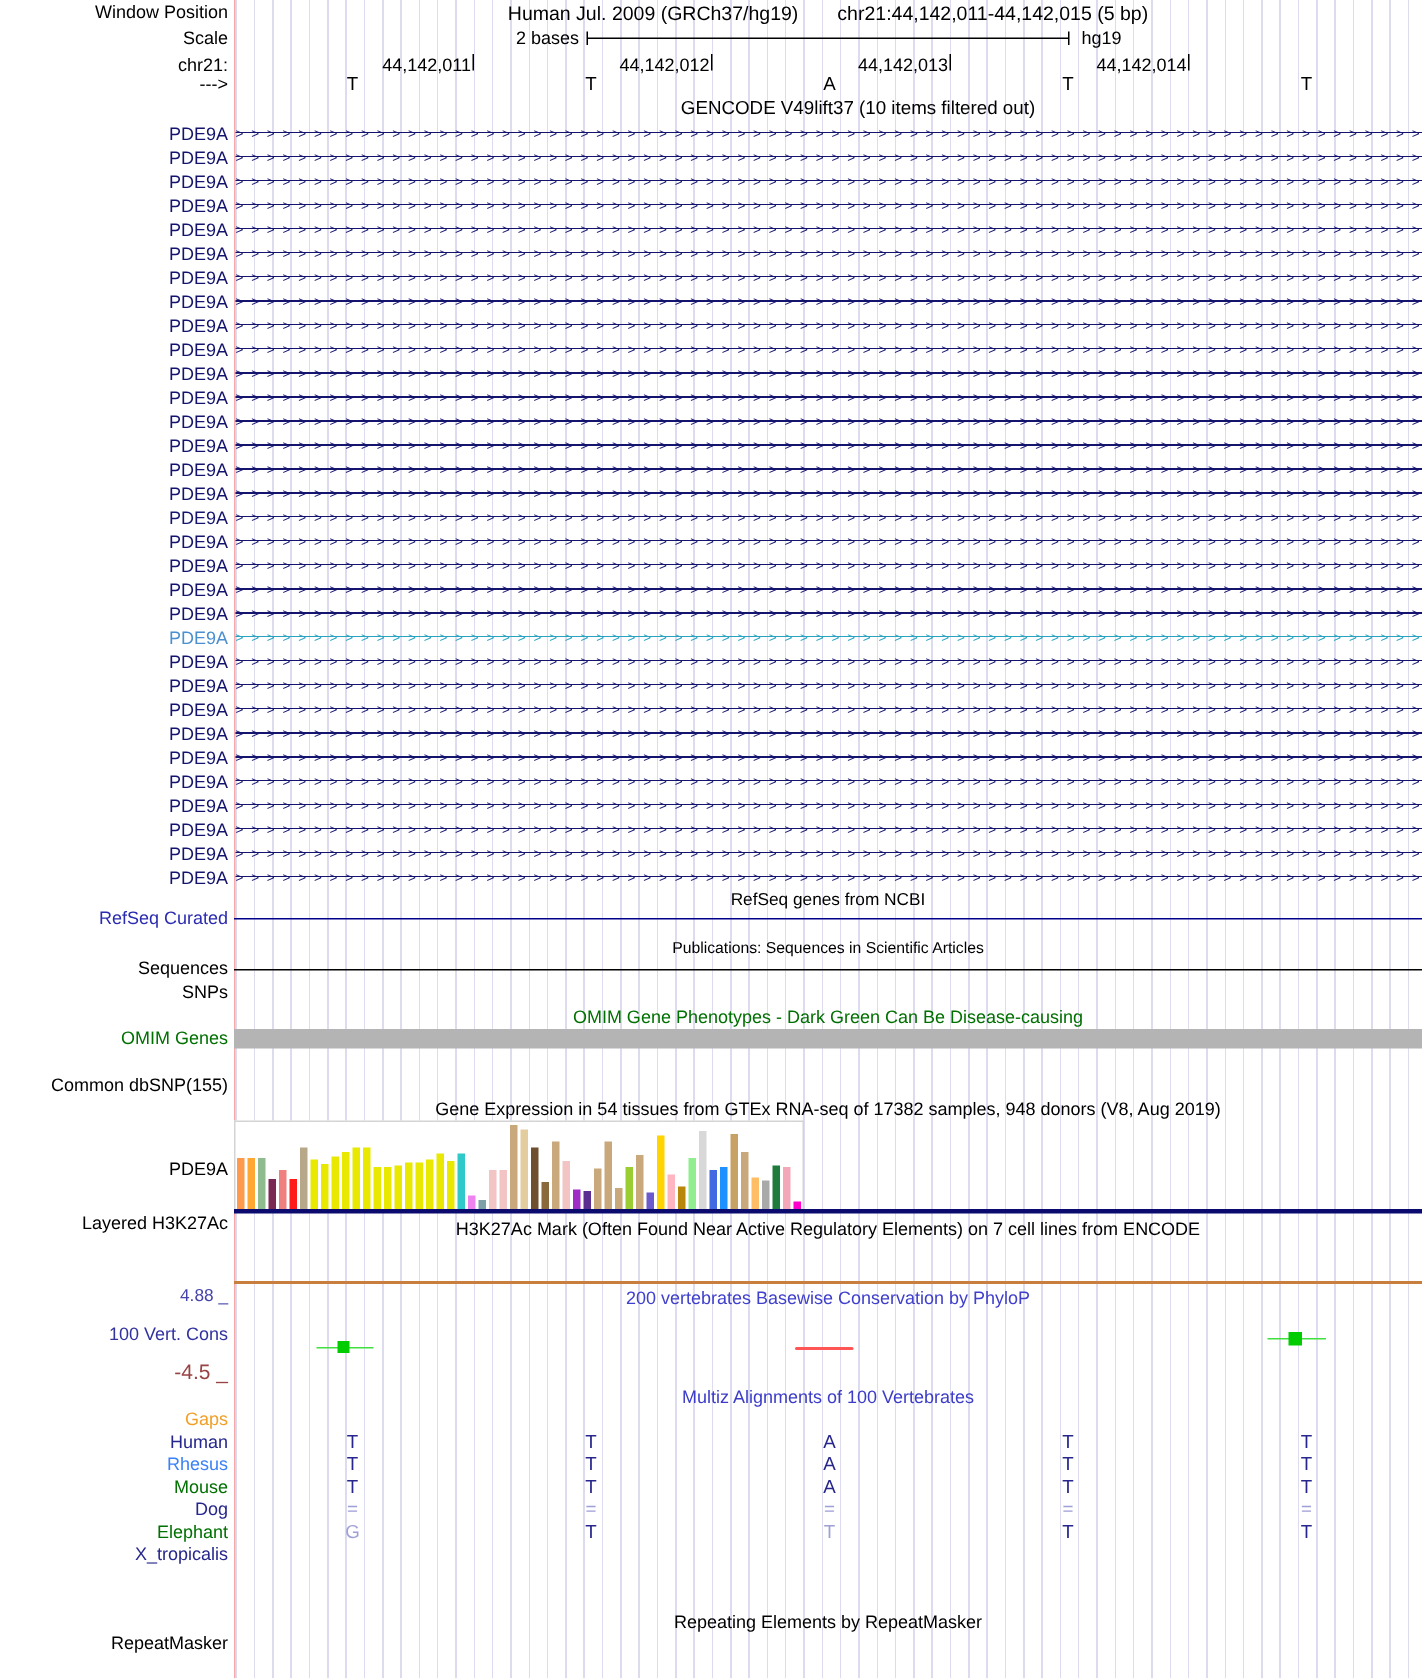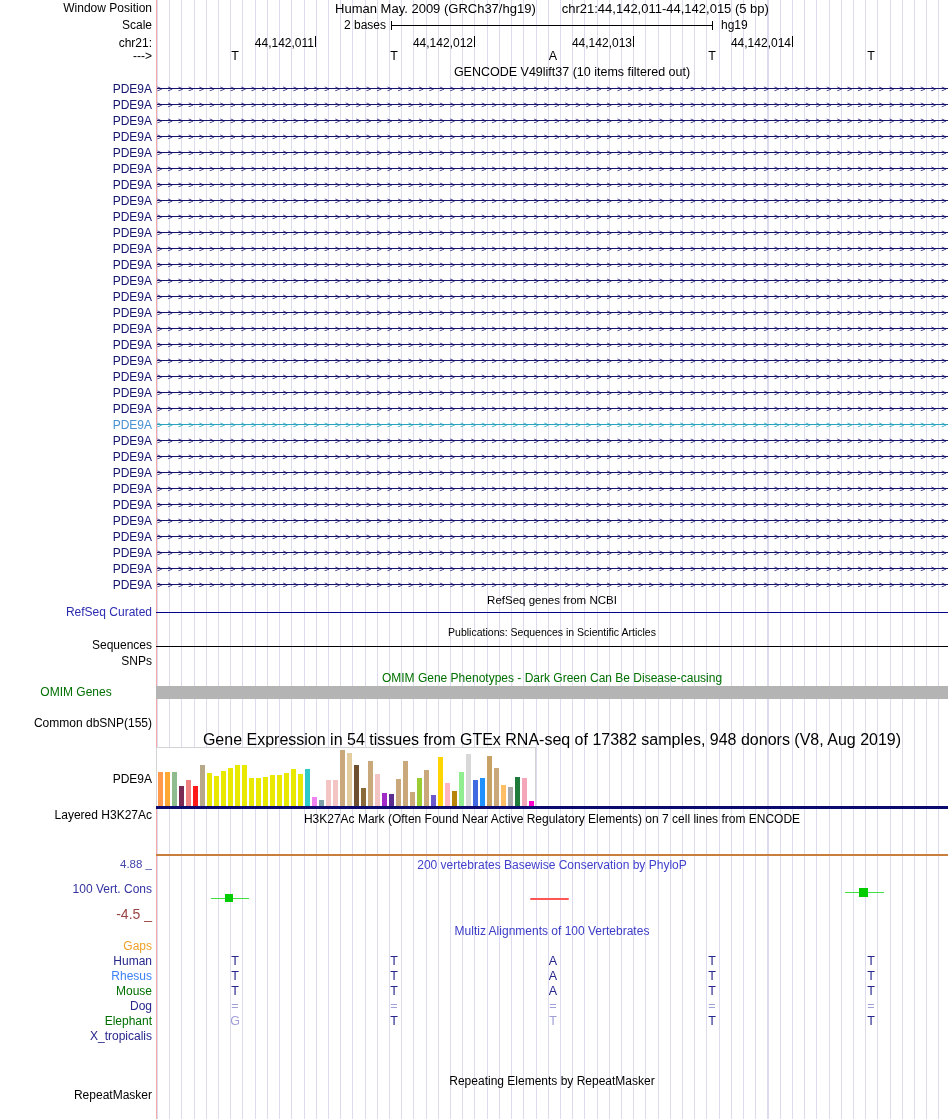--- a/index.html
+++ b/index.html
@@ -50,21 +50,21 @@
   .mz-cell.muted{color:#a0a0d8;}
 </style>
 </head>
 <body>
 
 <div id="browser">
   <div id="grid"></div>
   <div id="left-edge"></div>
 
   <div class="title" style="top:2px;font-size:13px;">
-    <span>Human May. 2009 (GRCh37/hg19)</span><span class="hdr-gap"></span><span>chr21:44,142,011-44,142,015 (5 bp)</span>
+    <span>Human Jul. 2009 (GRCh37/hg19)</span><span class="hdr-gap"></span><span>chr21:44,142,011-44,142,015 (5 bp)</span>
   </div>
   <div class="lbl" style="top:2px;">Window Position</div>
 
   <div class="lbl" style="top:19px;">Scale</div>
   <div class="scale-text">2 bases</div>
   <div class="scale-tick" style="left:391px;"></div>
   <div class="scale-line"></div>
   <div class="scale-tick" style="left:712px;"></div>
   <div class="scale-hg19">hg19</div>
 
@@ -225,25 +225,25 @@
   <div class="lbl" style="top:606px;color:#2b2bb0;">RefSeq Curated</div>
   <div class="track-line" style="top:612px;height:1px;background:#00008b;"></div>
 
   <div class="title small" style="top:626px;">Publications: Sequences in Scientific Articles</div>
   <div class="lbl" style="top:639px;">Sequences</div>
   <div class="track-line" style="top:646px;height:1px;background:#000;"></div>
   <div class="lbl" style="top:655px;">SNPs</div>
 
   <div class="title" style="top:672px;font-size:12px;color:#007000;">OMIM Gene Phenotypes - Dark Green Can Be Disease-causing</div>
   <div class="track-line" style="top:686px;height:13px;background:#b4b4b4;"></div>
-  <div class="lbl" style="top:686px;color:#007000;text-align:center;">OMIM Genes</div>
+  <div class="lbl" style="top:686px;color:#007000;">OMIM Genes</div>
 
   <div class="lbl" style="top:717px;">Common dbSNP(155)</div>
 
-  <div class="title" style="top:733px;font-size:16px;">Gene Expression in 54 tissues from GTEx RNA-seq of 17382 samples, 948 donors (V8, Aug 2019)</div>
+  <div class="title" style="top:733px;font-size:12px;">Gene Expression in 54 tissues from GTEx RNA-seq of 17382 samples, 948 donors (V8, Aug 2019)</div>
   <div id="gtex-box">
     <div class="gtex-bars">
         <div class="gtex-bar" style="height: 34px; background: rgb(255, 154, 77);"></div>
         <div class="gtex-bar" style="height: 34px; background: rgb(255, 167, 51);"></div>
         <div class="gtex-bar" style="height: 34px; background: rgb(143, 188, 143);"></div>
         <div class="gtex-bar" style="height: 20px; background: rgb(122, 41, 85);"></div>
         <div class="gtex-bar" style="height: 26px; background: rgb(240, 128, 128);"></div>
         <div class="gtex-bar" style="height: 20px; background: rgb(255, 26, 26);"></div>
         <div class="gtex-bar" style="height: 41px; background: rgb(184, 168, 138);"></div>
         <div class="gtex-bar" style="height: 33px; background: rgb(232, 232, 0);"></div>

